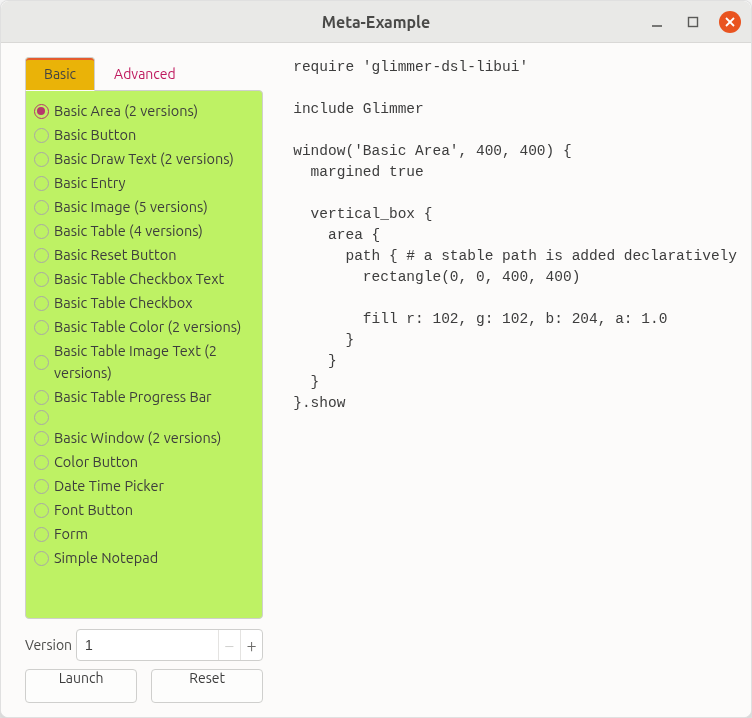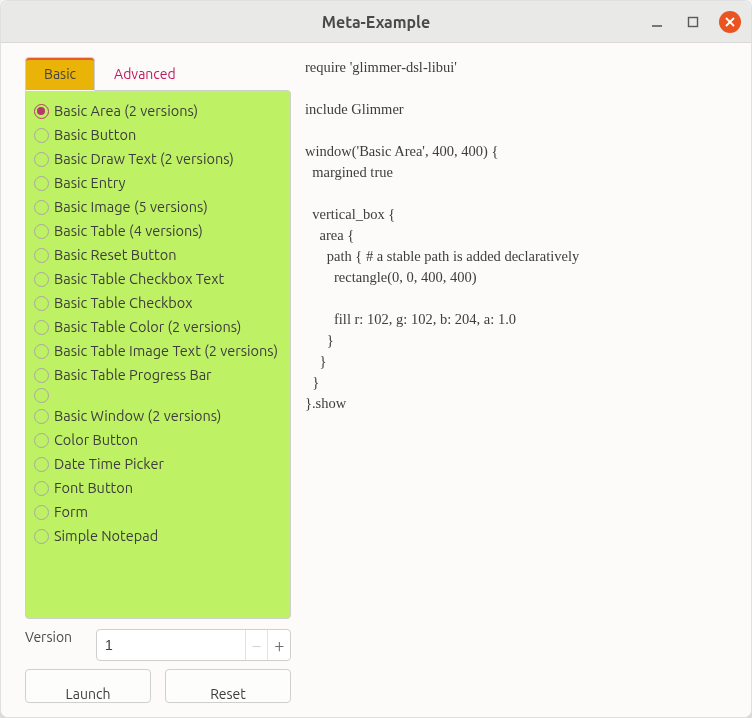--- a/index.html
+++ b/index.html
@@ -152,21 +152,22 @@
     content: "";
     position: absolute;
     top: 2px; left: 2px;
     width: 8px; height: 8px;
     border-radius: 50%;
     background: #b6386b;
   }
 
   .version-row {
     display: flex;
-    gap: 23px;
+    align-items: center;
+    gap: 4px;
     padding: 10px 0 8px 0;
   }
   .version-label {
     width: 64px;
     color: #4a4a48;
   }
   .spinbox {
     display: flex;
     align-items: stretch;
     flex: 1 1 auto;
@@ -203,37 +204,38 @@
     display: flex;
     gap: 14px;
   }
   .btn {
     flex: 1 1 0;
     border: 1px solid #cfcfcd;
     background: #fdfdfc;
     border-radius: 4px;
     height: 34px;
     display: flex;
-    align-items: flex-end;
+    align-items: flex-start;
     justify-content: center;
     font-size: 14px;
     color: #3d3d3d;
     cursor: pointer;
     user-select: none;
   }
 
   .code {
     flex: 1 1 auto;
-    font-family: Liberation Serif, serif;
+    font-family: Liberation Mono, monospace;
     font-size: 14.5px;
     line-height: 1.45;
     white-space: pre;
     color: #3d3d3d;
     padding: 0 0 0 0;
     overflow: auto;
+    margin-left: 16px;
   }
 </style>
 </head>
 <body>
 
 <div class="window">
   <div class="titlebar">
     <div class="title">Meta-Example</div>
     <div class="window-controls">
       <div class="win-btn">

